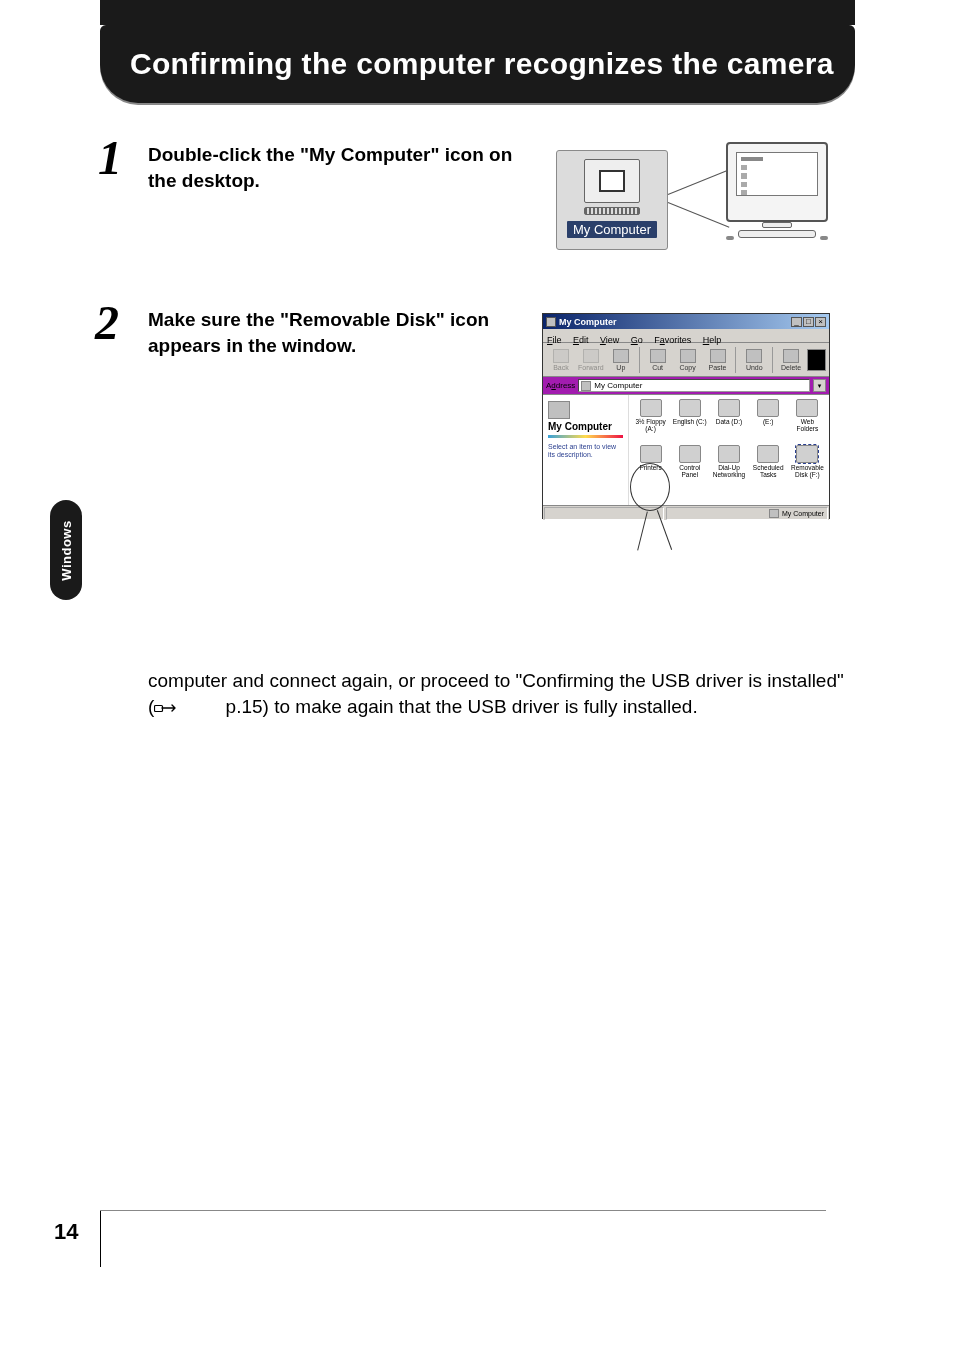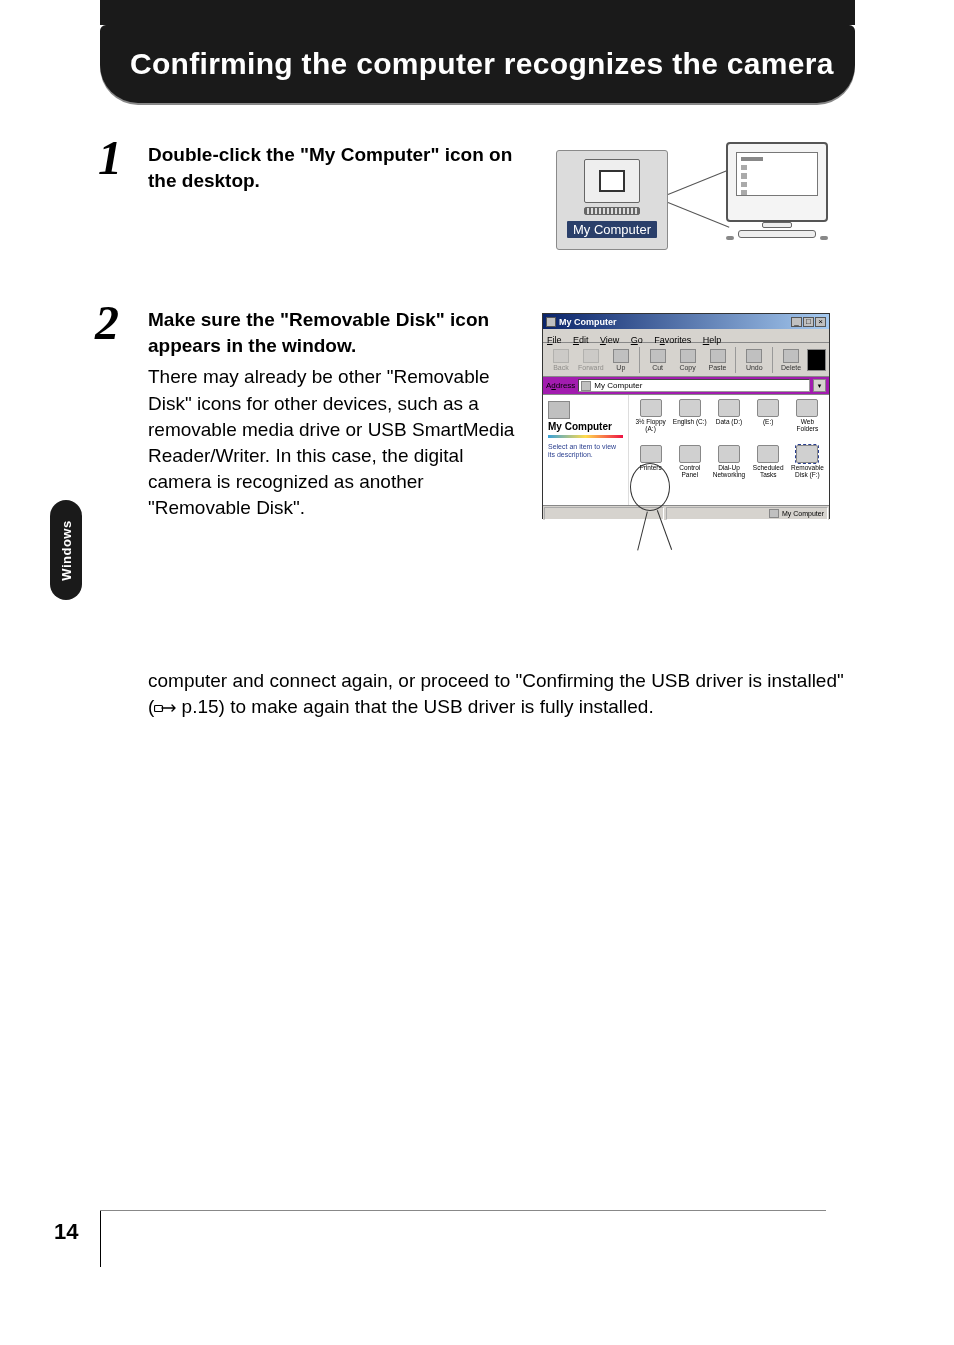--- a/index.html
+++ b/index.html
@@ -19,21 +19,21 @@
     .step-body { position: absolute; }
     .step1-body { left: 148px; top: 142px; width: 370px; }
     .step2-body { left: 148px; top: 307px; width: 375px; }
     .step2-wide { position: absolute; left: 148px; top: 668px; width: 700px; }
 
     .step-head { font-weight: 700; font-size: 19px; line-height: 1.35; }
     .step-text { font-size: 19px; line-height: 1.38; }
     .mt { margin-top: 6px; }
 
     .hand-icon { display: inline-block; vertical-align: -2px; }
-    .pref { font-size: 19px; }
+    .pref { font-size: 19px; margin-left: 44px; }
 
     
     .side-tab { position: absolute; left: 50px; top: 500px; width: 32px; height: 100px; background: #1a1a1a; border-radius: 16px; display: flex; align-items: center; justify-content: center; }
     .side-tab span { color: #fff; font-weight: 700; font-size: 13px; transform: rotate(-90deg); white-space: nowrap; letter-spacing: 0.5px; }
 
     
     .pageno { position: absolute; left: 54px; bottom: 100px; font-weight: 900; font-size: 22px; font-family: "Arial Black", Arial, sans-serif; }
     .pageno-rule { position: absolute; left: 100px; bottom: 78px; width: 1px; height: 56px; background: #000; }
     .pageno-base { position: absolute; left: 100px; bottom: 134px; width: 726px; height: 1px; background: #888; }
 
@@ -155,21 +155,20 @@
       <div class="mon-stand"></div>
       <div class="mon-base"></div>
       <div class="mon-feet"></div>
       <div class="mon-feet r"></div>
     </div>
   </div>
 
   <div class="step-num step2-num">2</div>
   <div class="step-body step2-body">
     <div class="step-head">Make sure the "Removable Disk" icon appears in the window.</div>
-    <div class="step-text mt">There may already be other "Removable Disk" icons for other devices, such as a removable media drive or USB SmartMedia Reader/Writer. In this case, the digital camera is recognized as another "Removable Disk".</div>
   </div>
   <div class="step2-wide">
     <span class="step-text"><span>computer and connect again, or proceed to "Confirming the USB driver is installed" (</span><span class="hand-icon"><svg width="22" height="14" viewBox="0 0 22 14">
             <rect x="0.5" y="4.5" width="8" height="6" rx="1" fill="#fff" stroke="#000" stroke-width="1.2"></rect>
             <path d="M8 7 H20 M18 4 L21 7 L18 10" fill="none" stroke="#000" stroke-width="1.4" stroke-linecap="round" stroke-linejoin="round"></path>
           </svg></span><span class="pref"> p.15</span><span>) to make again that the USB driver is fully installed.</span></span>
   </div>
 
   <div class="illus2">
     <div class="win98">

